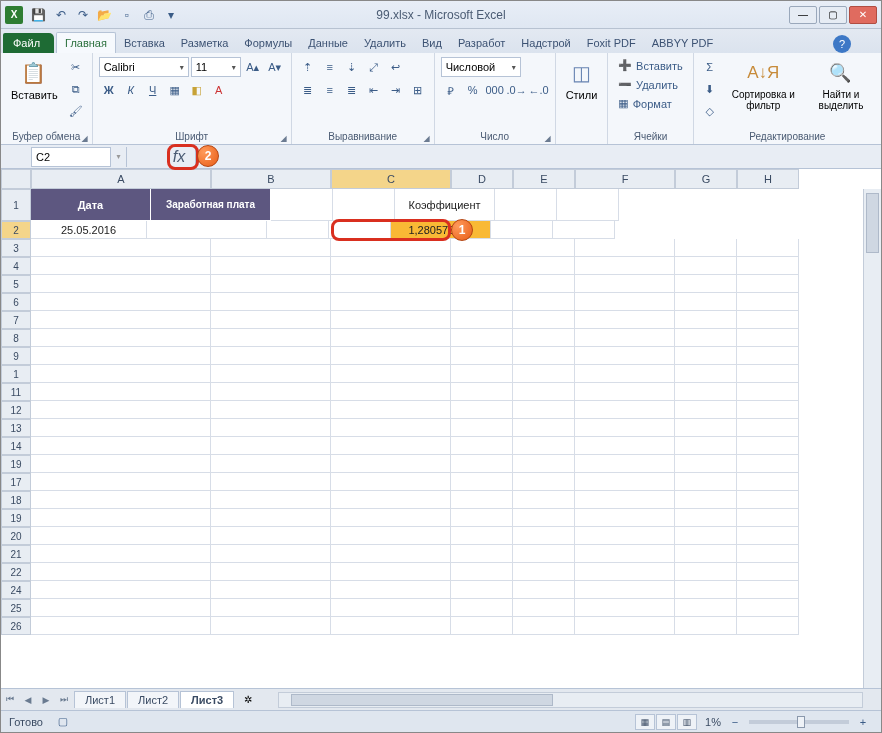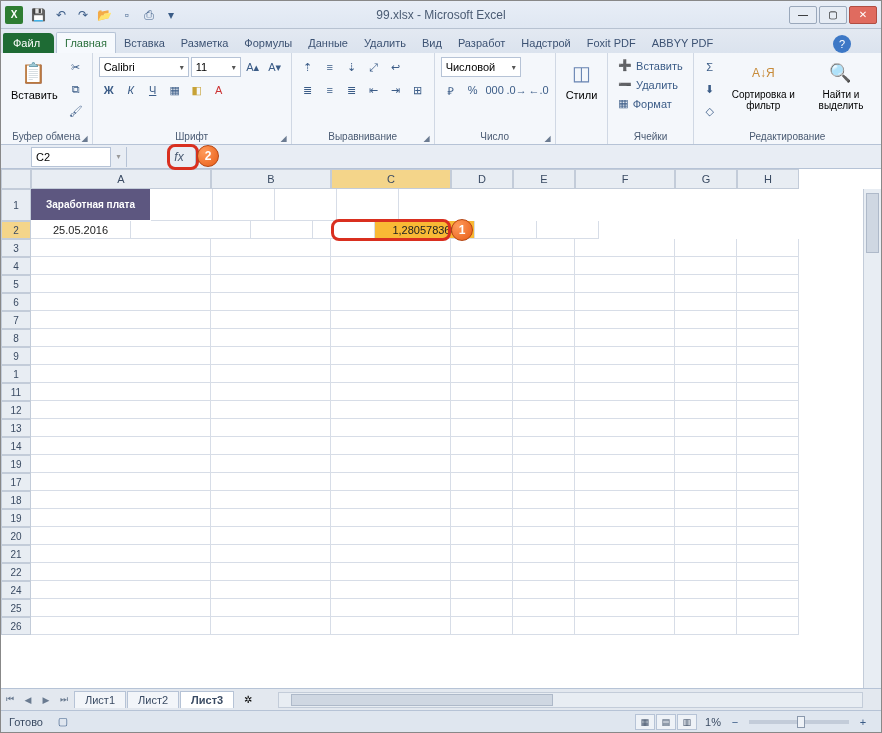--- a/index.html
+++ b/index.html
@@ -31,21 +31,21 @@
 .small-row { display: flex; gap: 2px; align-items: center; }
 .mini { width: 20px; height: 20px; display: flex; align-items: center; justify-content: center; font-size: 11px; color: #3b5c87; cursor: pointer; border: 1px solid transparent; }
 .combo { height: 20px; border: 1px solid #b6c3d6; background: #fff; font-size: 11px; padding: 0 4px; display: flex; align-items: center; min-width: 50px; justify-content: space-between; cursor: pointer; }
 .combo .dd { font-size: 8px; color: #555; margin-left: 4px; }
 .txt-btn { font-size: 11px; color: #3b5c87; padding: 2px 4px; cursor: pointer; white-space: nowrap; display: flex; align-items: center; gap: 4px; }
 
 .formula-bar { height: 24px; background: #e8edf4; display: flex; align-items: center; border-bottom: 1px solid #b6c3d6; position: relative; }
 .name-box { width: 80px; height: 20px; margin-left: 30px; background: #fff; border: 1px solid #b6c3d6; font-size: 11px; display: flex; align-items: center; padding: 0 4px; }
 .nb-dd { width: 16px; height: 20px; border-right: 1px solid #b6c3d6; color: #999; font-size: 8px; display: flex; align-items: center; justify-content: center; }
 .fx-wrap { position: relative; margin-left: 40px; }
-.fx-btn { width: 24px; height: 20px; font-style: italic; font-size: 12px; color: #4a5b73; display: flex; align-items: center; justify-content: center; cursor: pointer; }
+.fx-btn { width: 24px; height: 20px; font-style: italic; font-size: 16px; color: #4a5b73; display: flex; align-items: center; justify-content: center; cursor: pointer; }
 .formula-input { flex: 1; height: 20px; border-left: 1px solid #b6c3d6; margin-left: 4px; }
 .callout2 { position: absolute; left: 0px; top: -3px; width: 32px; height: 26px; border: 3px solid #d92f1f; border-radius: 8px; z-index: 5; }
 .badge-2 { position: absolute; left: 30px; top: -2px; width: 22px; height: 22px; background: radial-gradient(circle at 30% 30%,#ff9a5a,#e85d17); border-radius: 50%; color: #fff; font-weight: bold; display: flex; align-items: center; justify-content: center; font-size: 12px; z-index: 6; border: 1px solid #b54512; }
 
 .sheet-area { flex: 1; position: relative; background: #fff; display: flex; flex-direction: column; }
 .col-headers { display: flex; height: 20px; }
 .corner { width: 30px; background: #e8edf3; border: 1px solid #c3ccd9; }
 .col-h { background: #e8edf3; border: 1px solid #c3ccd9; display: flex; align-items: center; justify-content: center; font-size: 11px; color: #3a4b63; cursor: pointer; }
 .col-h.sel { background: #f4d58a; }
 .rows { position: relative; }
@@ -229,21 +229,21 @@
     </div>
 
     <div class="group" style="border-right:none">
       <div class="group-body">
         <div class="small-col">
           <div class="mini">Σ</div>
           <div class="mini">⬇</div>
           <div class="mini">◇</div>
         </div>
         <div class="big-btn">
-          <div class="big-icon" style="font-size:12px">A↓Я</div>
+          <div class="big-icon" style="font-size:17px">A↓Я</div>
           <span style="font-size:10px;text-align:center;line-height:1.1">Сортировка и фильтр</span>
         </div>
         <div class="big-btn">
           <div class="big-icon" style="font-size:18px">🔍</div>
           <span style="font-size:10px;text-align:center;line-height:1.1">Найти и выделить</span>
         </div>
       </div>
       <div class="group-label">Редактирование</div>
     </div>
   </div>
@@ -268,29 +268,31 @@
       <div class="col-h" style="width:62px">D</div>
       <div class="col-h" style="width:62px">E</div>
       <div class="col-h" style="width:100px">F</div>
       <div class="col-h" style="width:62px">G</div>
       <div class="col-h" style="width:62px">H</div>
     </div>
 
     <div class="rows">
       <div class="row" style="height:32px">
         <div class="row-h">1</div>
+        <div class="cell hdr-cell" style="width:120px">Дата</div>
         <div class="cell hdr-cell hdr-multi" style="width:120px">Заработная плата</div>
         <div class="cell" style="width:62px"></div>
         <div class="cell" style="width:62px"></div>
+        <div class="cell f1" style="width:100px">Коэффициент</div>
         <div class="cell" style="width:62px"></div>
         <div class="cell" style="width:62px"></div>
       </div>
       <div class="row">
         <div class="row-h sel">2</div>
-        <div class="cell" style="width:100px;justify-content:center">25.05.2016</div>
+        <div class="cell" style="width:116px;justify-content:center">25.05.2016</div>
         <div class="cell c2-sel" style="width:120px"></div>
         <div class="cell" style="width:62px"></div>
         <div class="cell" style="width:62px"></div>
         <div class="cell f2" style="width:100px">1,280578366</div>
         <div class="cell" style="width:62px"></div>
         <div class="cell" style="width:62px"></div>
       </div>
       <div id="empty-rows">
           <div class="row">
             <div class="row-h">3</div>

